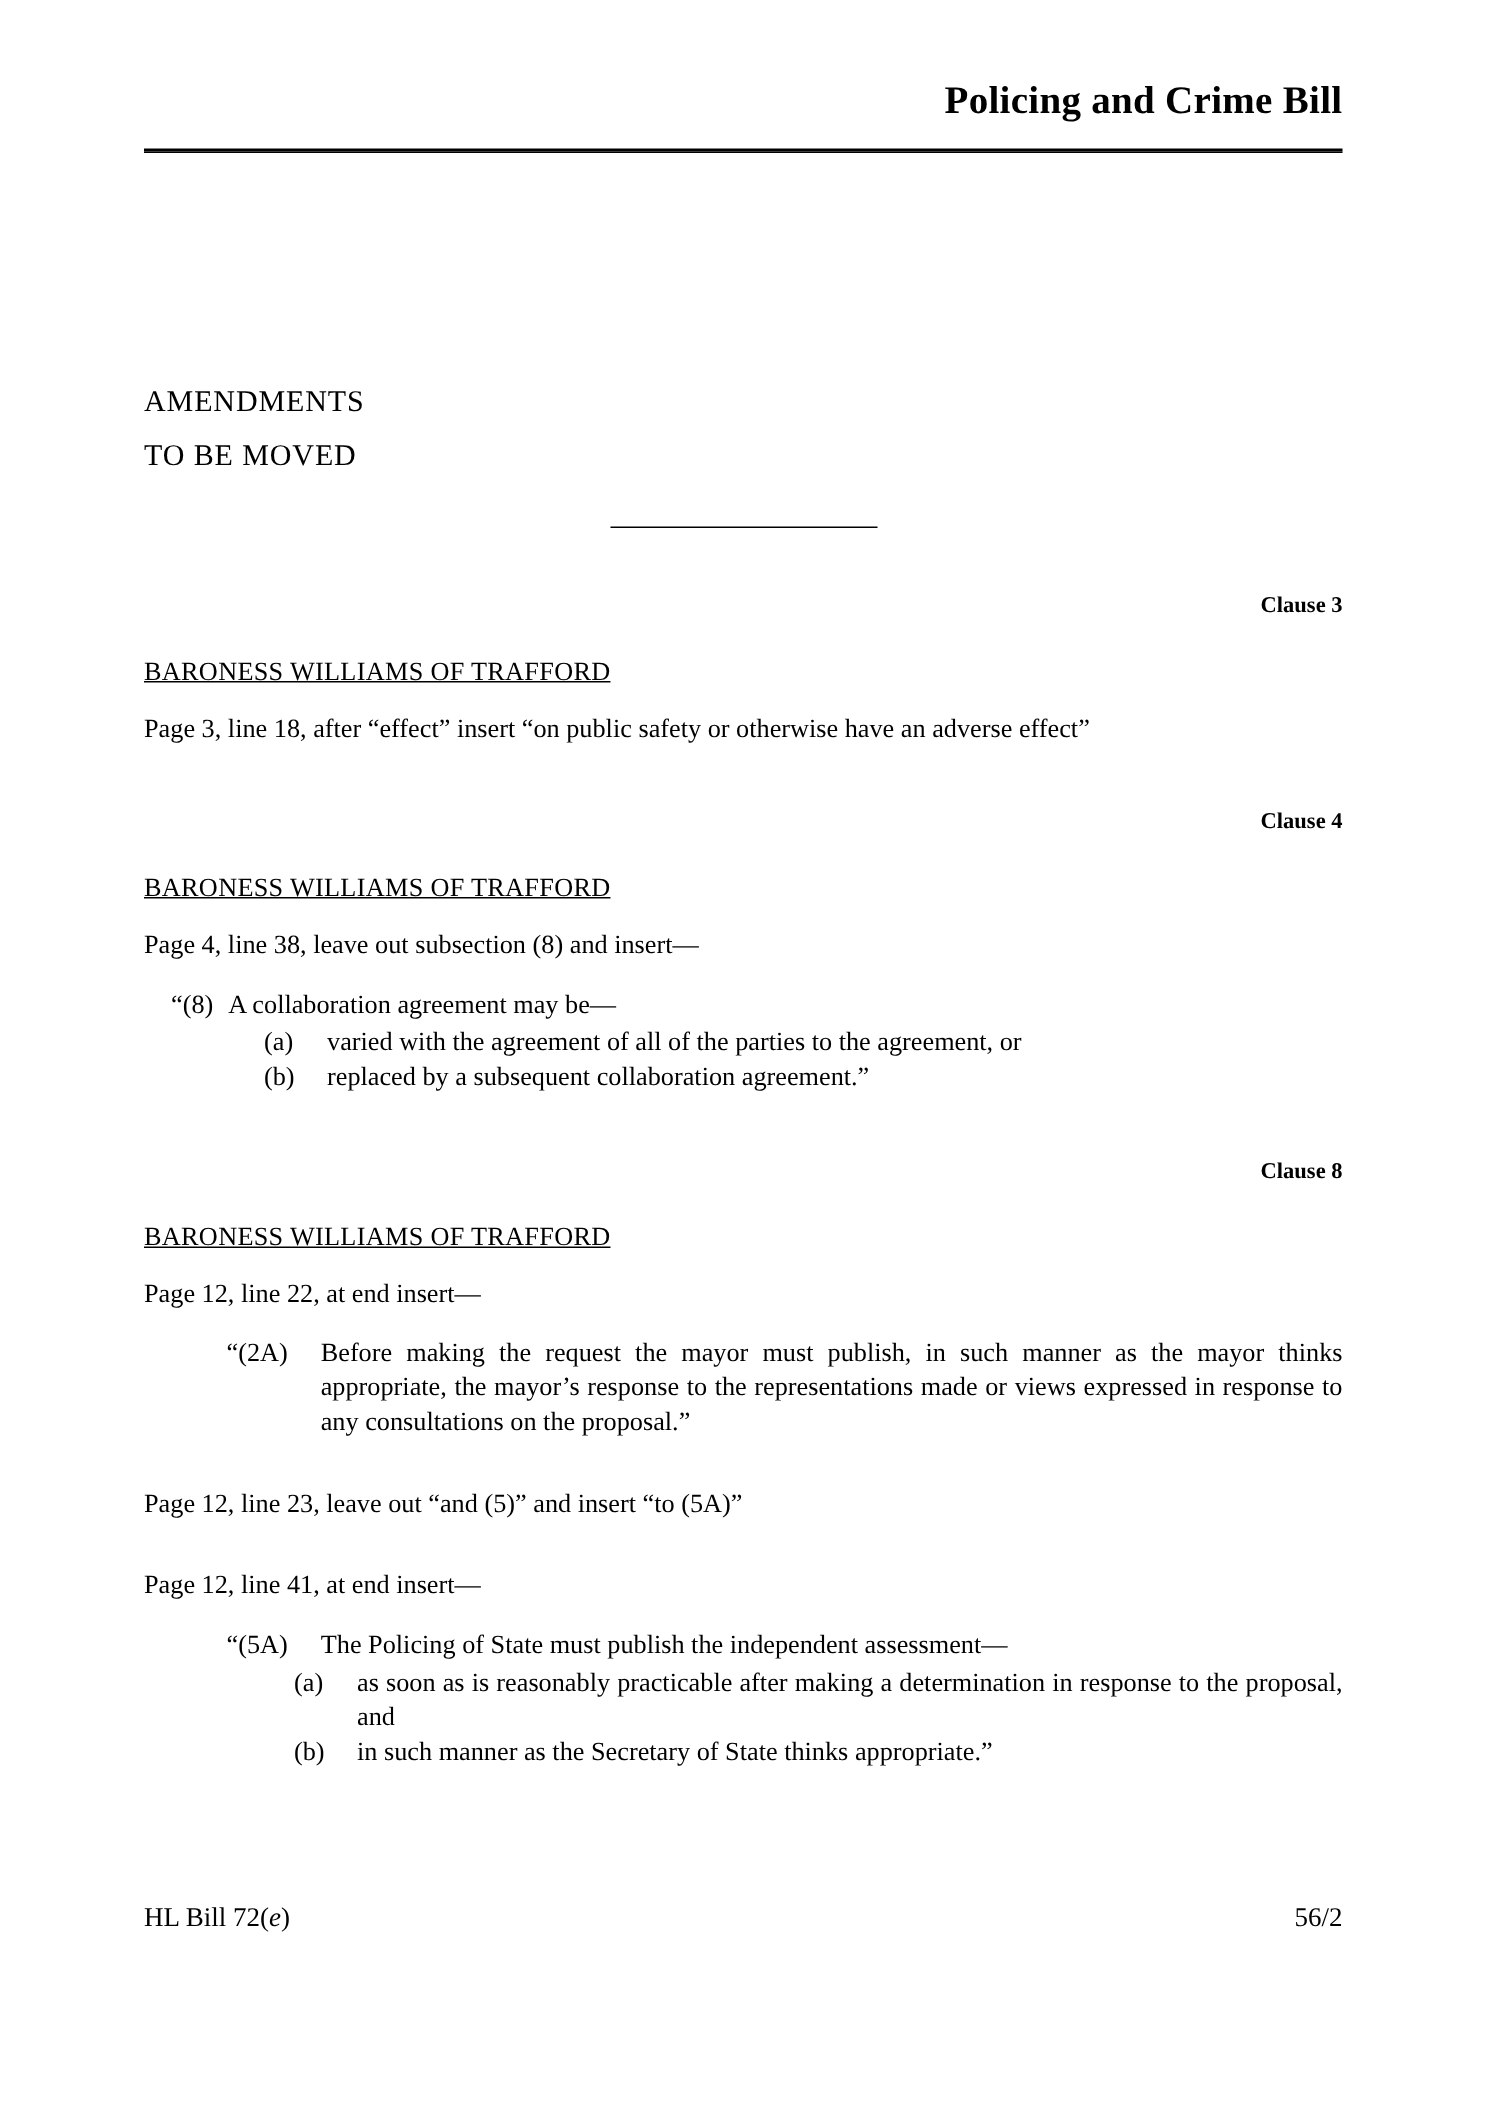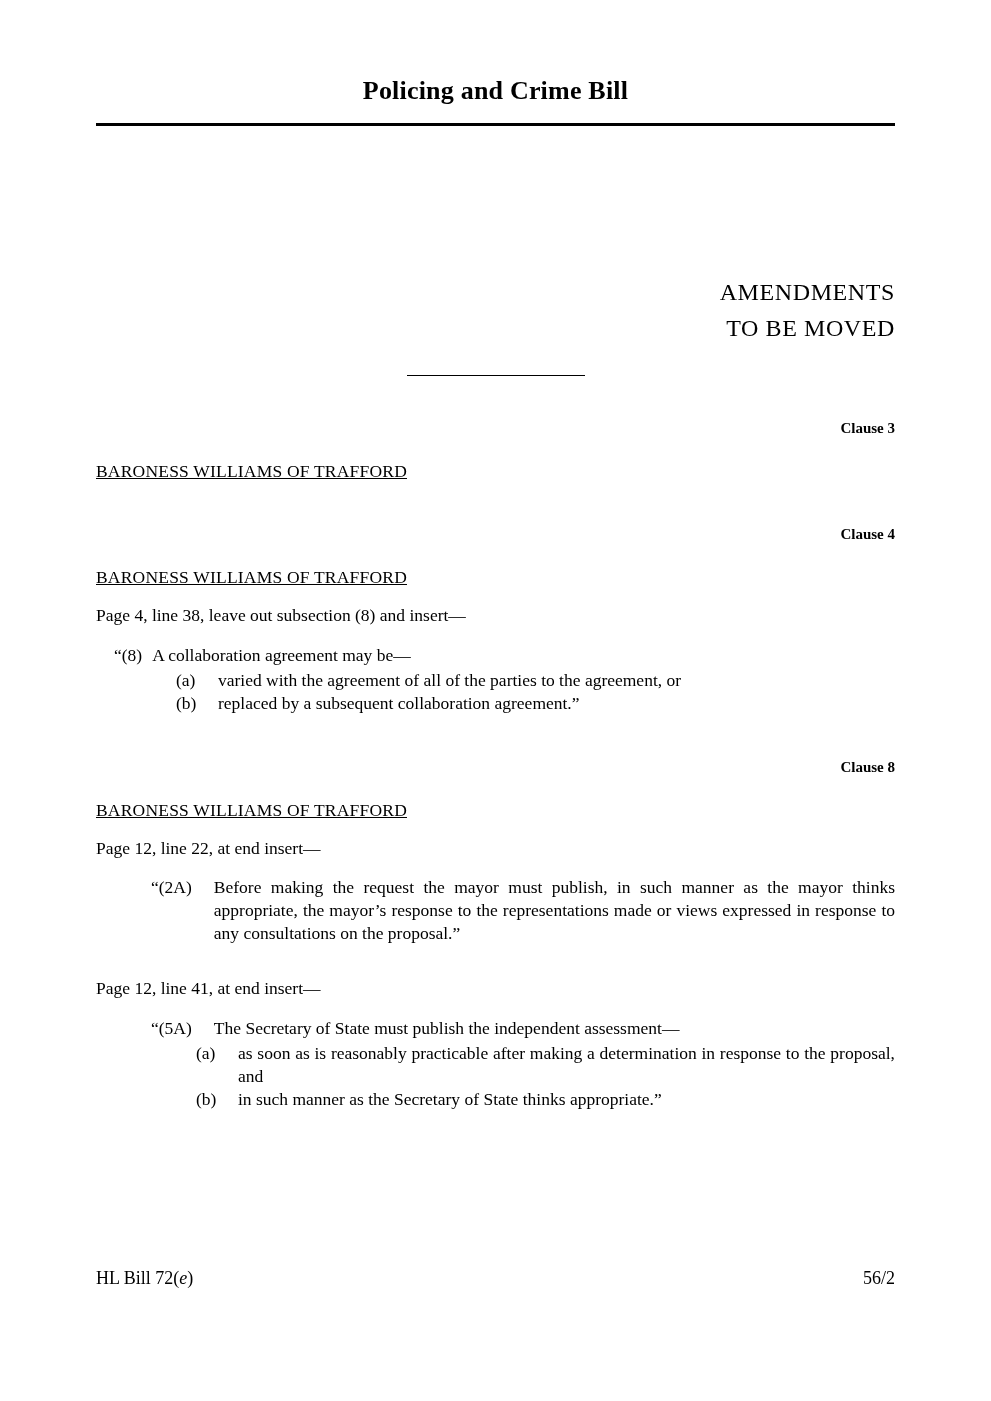--- a/index.html
+++ b/index.html
@@ -18,40 +18,40 @@
   .page {
     position: relative;
     width: 991px;
     height: 1401px;
     box-sizing: border-box;
     padding: 0 96px;
   }
 
   
   .doc-title {
-    text-align: center;
+    text-align: right;
     font-size: 26px;
     font-weight: bold;
     margin: 0;
-    padding-top: 76px;
+    padding-top: 52px;
     letter-spacing: 0.2px;
   }
   .title-rule {
     margin-top: 17px;
     border-top: 2px solid #000;
     border-bottom: 1px solid #000;
     height: 3px;
     box-sizing: border-box;
   }
 
   
   .heading-block {
-    text-align: right;
+    text-align: left;
     margin-top: 148px;
-    font-size: 24px;
+    font-size: 20px;
     letter-spacing: 0.6px;
     line-height: 36px;
   }
   .heading-block div {
     font-variant: small-caps;
   }
   .short-rule {
     width: 178px;
     border-bottom: 1px solid #000;
     margin: 28px auto 0 auto;
@@ -165,20 +165,21 @@
 
   <div class="heading-block">
     <div>AMENDMENTS</div>
     <div>TO BE MOVED</div>
     <div class="short-rule"></div>
   </div>
 
   <div class="clause-section">
     <div class="clause-title">Clause 3</div>
     <div class="sponsor">BARONESS WILLIAMS OF TRAFFORD</div>
+    <p class="amend-para">Page 3, line 18, after “effect” insert “on public safety or otherwise have an adverse effect”</p>
   </div>
 
   <div class="clause-section">
     <div class="clause-title">Clause 4</div>
     <div class="sponsor">BARONESS WILLIAMS OF TRAFFORD</div>
     <p class="amend-para">Page 4, line 38, leave out subsection (8) and insert—</p>
     <div class="quote-block">
       <div class="quote-line">
         <span class="marker">“(8)</span>
         <span class="body" style="padding-left:10px;">A collaboration agreement may be—</span>
@@ -201,27 +202,28 @@
     <div class="sponsor">BARONESS WILLIAMS OF TRAFFORD</div>
 
     <p class="amend-para">Page 12, line 22, at end insert—</p>
     <div class="quote-block indent-block">
       <div class="hang">
         <span class="marker">“(2A)</span>
         <span class="body">Before making the request the mayor must publish, in such manner as the mayor thinks appropriate, the mayor’s response to the representations made or views expressed in response to any consultations on the proposal.”</span>
       </div>
     </div>
 
+    <p class="amend-para spaced">Page 12, line 23, leave out “and (5)” and insert “to (5A)”</p>
 
 
     <p class="amend-para spaced">Page 12, line 41, at end insert—</p>
     <div class="quote-block indent-block">
       <div class="hang">
         <span class="marker">“(5A)</span>
-        <span class="body">The Secretary of State must publish the independent assessment—</span>
+        <span class="body">The Policing of State must publish the independent assessment—</span>
       </div>
       <div class="sub-list">
         <div class="sub-item">
           <span class="label">(a)</span>
           <span class="text">as soon as is reasonably practicable after making a determination in response to the proposal, and</span>
         </div>
         <div class="sub-item">
           <span class="label">(b)</span>
           <span class="text">in such manner as the Secretary of State thinks appropriate.”</span>
         </div>

